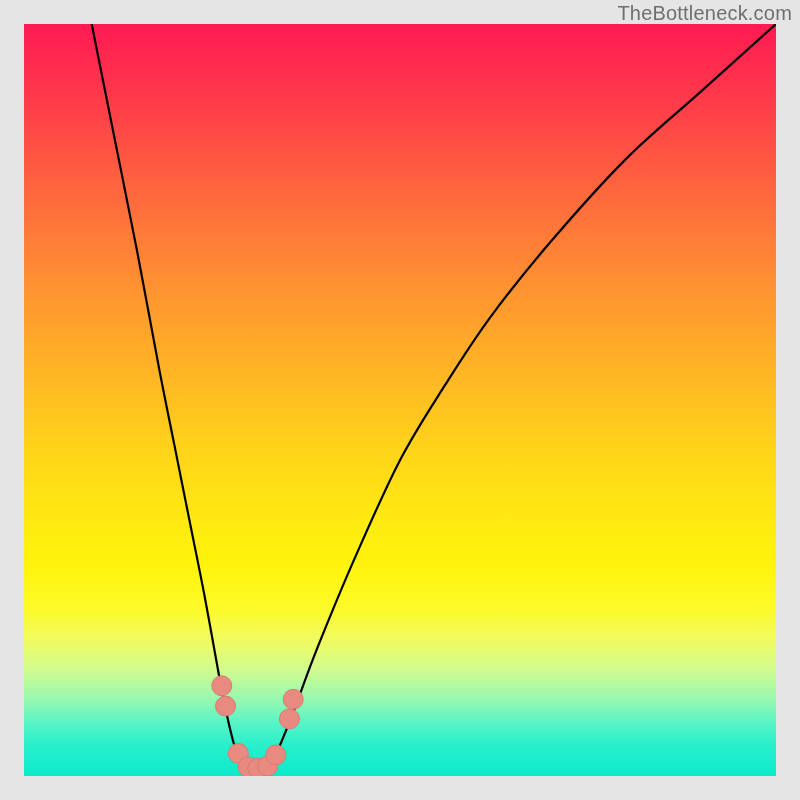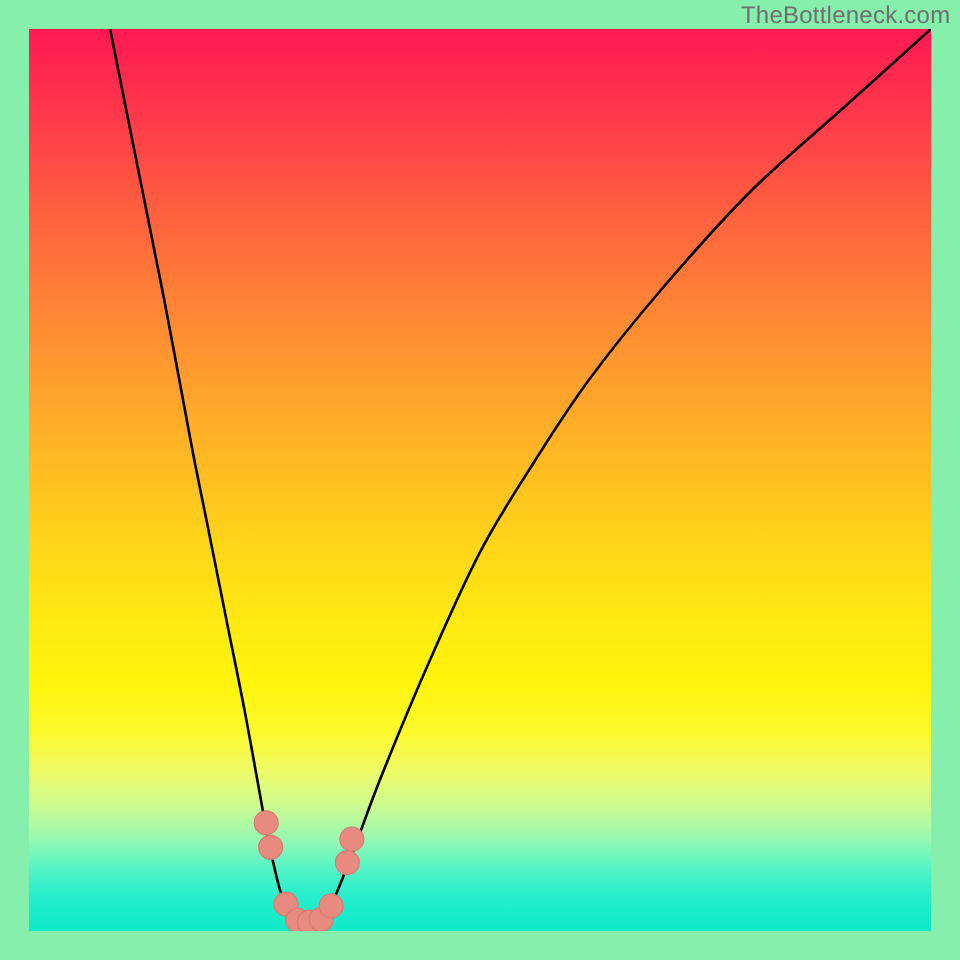--- a/index.html
+++ b/index.html
@@ -10,21 +10,21 @@
     overflow: hidden;
     background: #000;
     font-family: Arial, Helvetica, sans-serif;
   }
   .frame {
     position: absolute;
     top: 0;
     left: 0;
     width: 800px;
     height: 800px;
-    background: #86efac;
+    background: #e5e5e5;
   }
   .plot {
     position: absolute;
     top: 24px;
     left: 24px;
     width: 752px;
     height: 752px;
     overflow: hidden;
   }
   .gradient {

